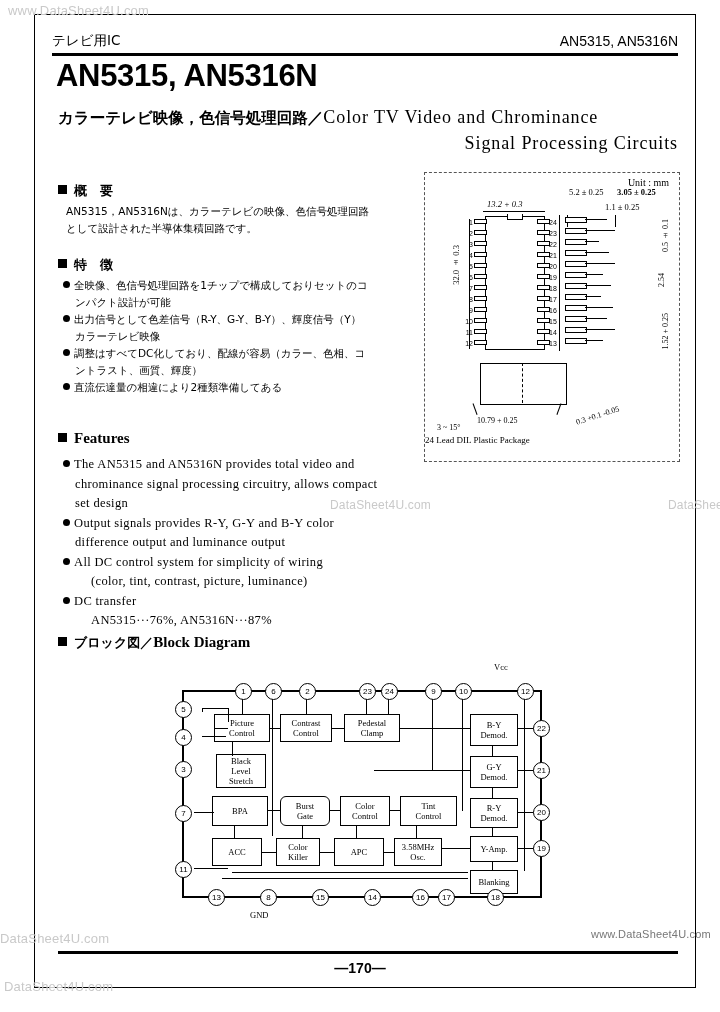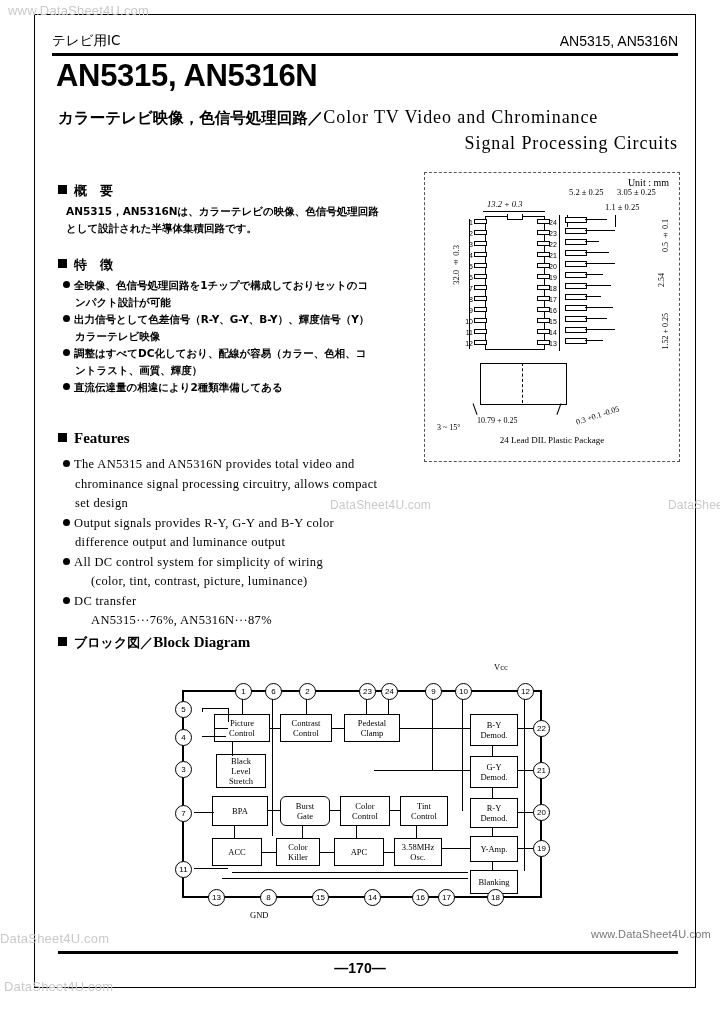--- a/index.html
+++ b/index.html
@@ -35,21 +35,21 @@
   .subtitle1 .en{font-family:"Liberation Serif",serif;font-size:18px;letter-spacing:.9px;}
   .subtitle2{position:absolute;left:0;top:133px;width:678px;text-align:right;
              font-family:"Liberation Serif",serif;font-size:18px;letter-spacing:.9px;}
 
   
   .sec{position:absolute;font-family:"DejaVu Sans",sans-serif;font-weight:bold;font-size:13px;}
   .sec .sq{display:inline-block;width:9px;height:9px;background:#000;margin-right:7px;
            vertical-align:1px;}
   .sec-en{font-family:"Liberation Serif",serif;font-weight:bold;font-size:15px;}
 
-  .jp-body{position:absolute;font-family:"DejaVu Sans",sans-serif;font-size:10.5px;line-height:17px;font-weight:bold;}
+  .jp-body{position:absolute;font-family:"DejaVu Sans",sans-serif;font-size:10.5px;line-height:17px;}
   .en-body{position:absolute;font-family:"Liberation Serif",serif;font-size:12.5px;line-height:19.5px;
            letter-spacing:.35px;}
   .bul{display:inline-block;width:7px;height:7px;border-radius:50%;background:#000;margin-right:4px;
        vertical-align:1px;}
   .indent{display:block;padding-left:12px;}
   .indent2{display:block;padding-left:28px;}
 
   
   .pkg{position:absolute;left:424px;top:172px;width:254px;height:288px;border:1px dashed #555;}
   .pkg-unit{position:absolute;right:10px;top:4px;font-size:10px;font-family:"Liberation Serif",serif;}
@@ -60,21 +60,21 @@
   .pin-l{left:34px;top:44px;text-align:right;width:14px;}
   .pin-r{left:124px;top:44px;width:16px;}
   .lead{position:absolute;width:11px;height:3.4px;background:#fff;border:1px solid #000;}
   .dimv{position:absolute;left:26px;top:72px;writing-mode:vertical-rl;transform:rotate(180deg);
         font-size:8.5px;font-family:"Liberation Serif",serif;}
   .dimh{position:absolute;font-size:8.5px;font-family:"Liberation Serif",serif;white-space:nowrap;}
   .sideview{position:absolute;left:140px;top:42px;width:96px;height:138px;}
   .sv-pin{position:absolute;left:0;width:20px;height:4px;border:1px solid #000;background:#fff;}
   .sv-tail{position:absolute;left:20px;height:1.4px;background:#000;}
   .bottomview{position:absolute;left:55px;top:190px;width:85px;height:40px;border:1.2px solid #000;}
-  .pkgcap{position:absolute;left:0;top:262px;width:254px;text-align:center;font-size:9px;
+  .pkgcap{position:absolute;left:0;top:262px;width:254px;text-align:left;font-size:9px;
           font-family:"Liberation Serif",serif;}
   .legline{position:absolute;background:#000;}
 
   
   .bd{position:absolute;left:176px;top:672px;width:372px;height:248px;}
   .bdbox{position:absolute;border:1.6px solid #000;background:#fff;box-sizing:border-box;
          font-family:"Liberation Serif",serif;font-size:8.5px;line-height:10px;text-align:center;
          display:flex;align-items:center;justify-content:center;padding:1px;}
   .pinc{position:absolute;width:15px;height:15px;border:1.4px solid #000;border-radius:50%;
         background:#fff;font-family:"Liberation Sans",sans-serif;font-size:8px;
@@ -206,21 +206,21 @@
         <div class="lead" style="left:112px;top:101px;"></div>
       <div class="lead" style="left:112px;top:112px;"></div>
         <div class="lead" style="left:112px;top:123px;"></div>
       <div class="lead" style="left:112px;top:134px;"></div>
         <div class="lead" style="left:112px;top:145px;"></div>
       <div class="lead" style="left:112px;top:156px;"></div>
         <div class="lead" style="left:112px;top:167px;"></div>
     </div>
 
     <div class="dimh" style="left:144px;top:14px;">5.2 ± 0.25</div>
-    <div class="dimh" style="left:192px;top:14px;">3.05 ± 0.25</div>
+    <div class="dimh" style="left:192px;top:14px;font-weight:bold;">3.05 ± 0.25</div>
     <div class="dimh" style="left:180px;top:29px;">1.1 ± 0.25</div>
     <div class="legline" style="left:142px;top:42px;width:1px;height:12px;"></div>
     <div class="legline" style="left:190px;top:42px;width:1px;height:12px;"></div>
 
     <div class="sideview">
       <div class="sv-pin" style="top:2px;"></div>  
         <div class="sv-tail" style="top:4px;width:22px;"></div>
       <div class="sv-pin" style="top:13px;"></div> 
         <div class="sv-tail" style="top:15px;width:30px;"></div>
       <div class="sv-pin" style="top:24px;"></div> 
@@ -317,21 +317,21 @@
     <div class="wire" style="left:316px;top:116px;width:1.3px;height:10px;"></div>
     <div class="wire" style="left:316px;top:156px;width:1.3px;height:8px;"></div>
 
     <div class="bdbox" style="left:38px;top:42px;width:56px;height:28px;">Picture<br>Control</div>
     <div class="bdbox" style="left:40px;top:82px;width:50px;height:34px;">Black<br>Level<br>Stretch</div>
     <div class="bdbox" style="left:104px;top:42px;width:52px;height:28px;">Contrast<br>Control</div>
     <div class="bdbox" style="left:168px;top:42px;width:56px;height:28px;">Pedestal<br>Clamp</div>
     <div class="bdbox" style="left:36px;top:124px;width:56px;height:30px;">BPA</div>
     <div class="bdbox" style="left:104px;top:124px;width:50px;height:30px;border-radius:6px;">Burst<br>Gate</div>
     <div class="bdbox" style="left:164px;top:124px;width:50px;height:30px;">Color<br>Control</div>
-    <div class="bdbox" style="left:224px;top:124px;width:48px;height:30px;">Tint<br>Control</div>
+    <div class="bdbox" style="left:224px;top:124px;width:57px;height:30px;">Tint<br>Control</div>
     <div class="bdbox" style="left:36px;top:166px;width:50px;height:28px;">ACC</div>
     <div class="bdbox" style="left:100px;top:166px;width:44px;height:28px;">Color<br>Killer</div>
     <div class="bdbox" style="left:158px;top:166px;width:50px;height:28px;">APC</div>
     <div class="bdbox" style="left:218px;top:166px;width:48px;height:28px;">3.58MHz<br>Osc.</div>
     <div class="bdbox" style="left:294px;top:42px;width:48px;height:32px;">B-Y<br>Demod.</div>
     <div class="bdbox" style="left:294px;top:84px;width:48px;height:32px;">G-Y<br>Demod.</div>
     <div class="bdbox" style="left:294px;top:126px;width:48px;height:30px;">R-Y<br>Demod.</div>
     <div class="bdbox" style="left:294px;top:164px;width:48px;height:26px;">Y-Amp.</div>
     <div class="bdbox" style="left:294px;top:198px;width:48px;height:24px;">Blanking</div>
 

